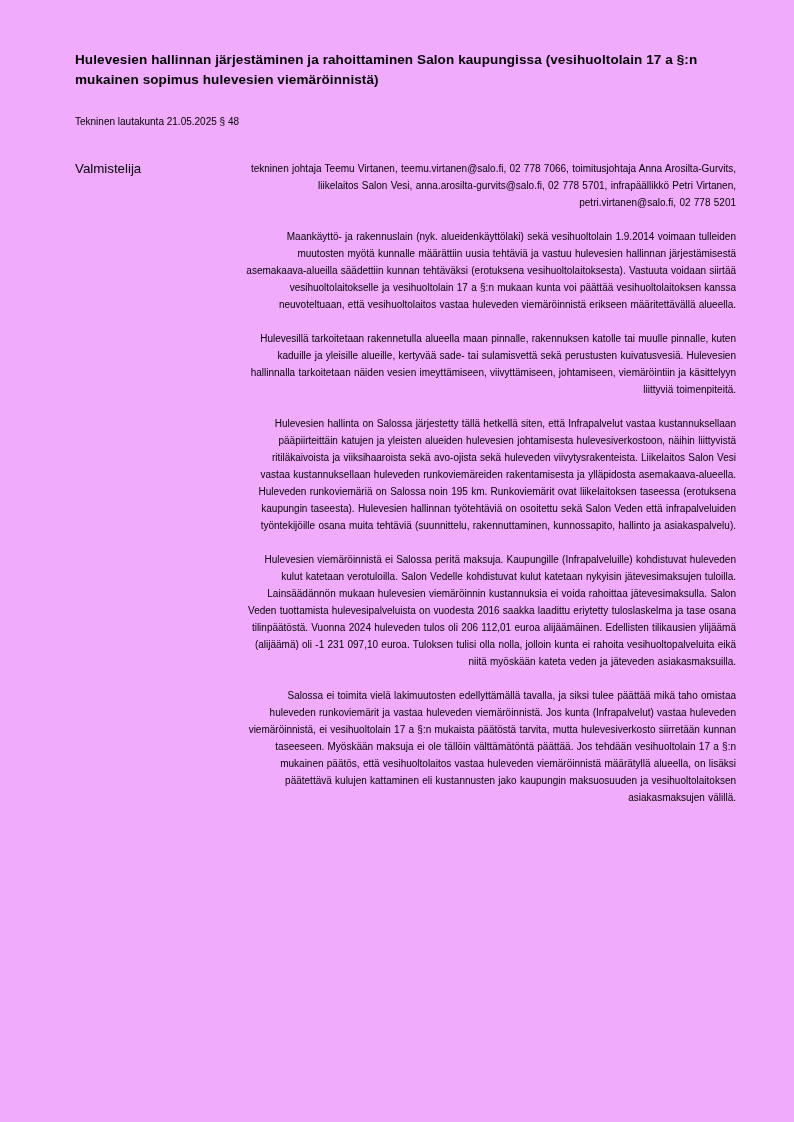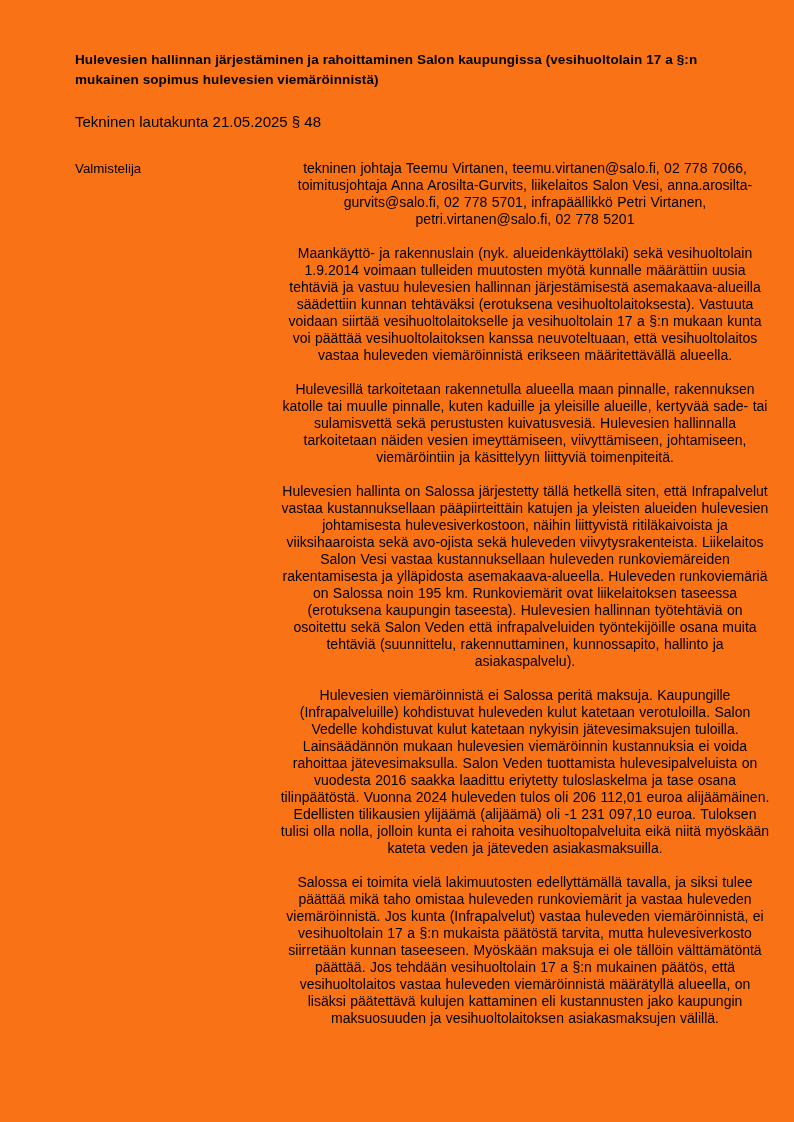--- a/index.html
+++ b/index.html
@@ -5,57 +5,56 @@
   html, body {
     margin: 0;
     padding: 0;
     background: #ffffff;
   }
   .page {
     position: relative;
     width: 794px;
     height: 1122px;
     box-sizing: border-box;
-    background: #f97316;
+    background: #f0abfc;
     color: #000000;
     font-family: "Liberation Sans", sans-serif;
     padding: 50px 58px 0 75px;
     overflow: hidden;
   }
   .doc-title {
     font-size: 13.5px;
     font-weight: bold;
     line-height: 20px;
     margin: 0;
     max-width: 668px;
     letter-spacing: 0.1px;
   }
   .committee-line {
-    font-size: 15px;
+    font-size: 10px;
     line-height: 17px;
     margin: 23px 0 0 0;
   }
   .preparer-row {
     display: flex;
     align-items: flex-start;
     margin-top: 30px;
-    gap: 34px;
   }
   .label-col {
     flex: 0 0 171px;
     width: 171px;
     font-size: 13.3px;
     line-height: 17px;
   }
   .content-col {
     flex: 0 0 490px;
     width: 490px;
-    font-size: 14px;
+    font-size: 10px;
     line-height: 17px;
-    text-align: center;
+    text-align: right;
   }
   .body-para {
     margin: 0 0 17px 0;
     word-spacing: 0.5px;
   }
 </style>
 </head>
 <body>
 
 <div class="page">

